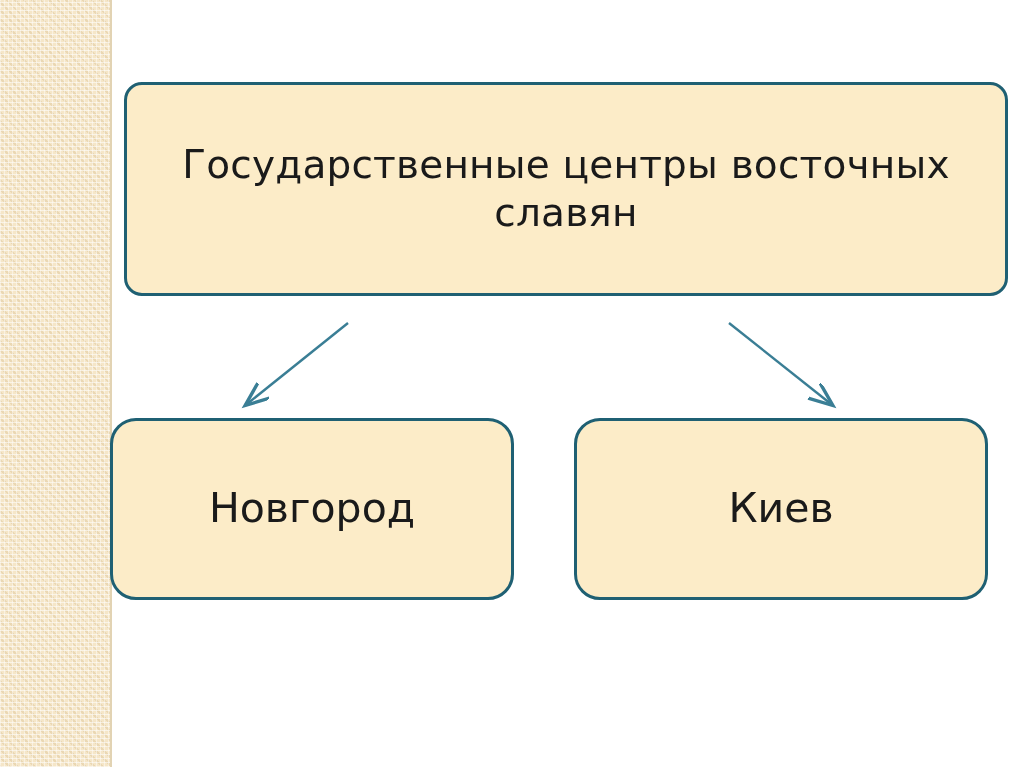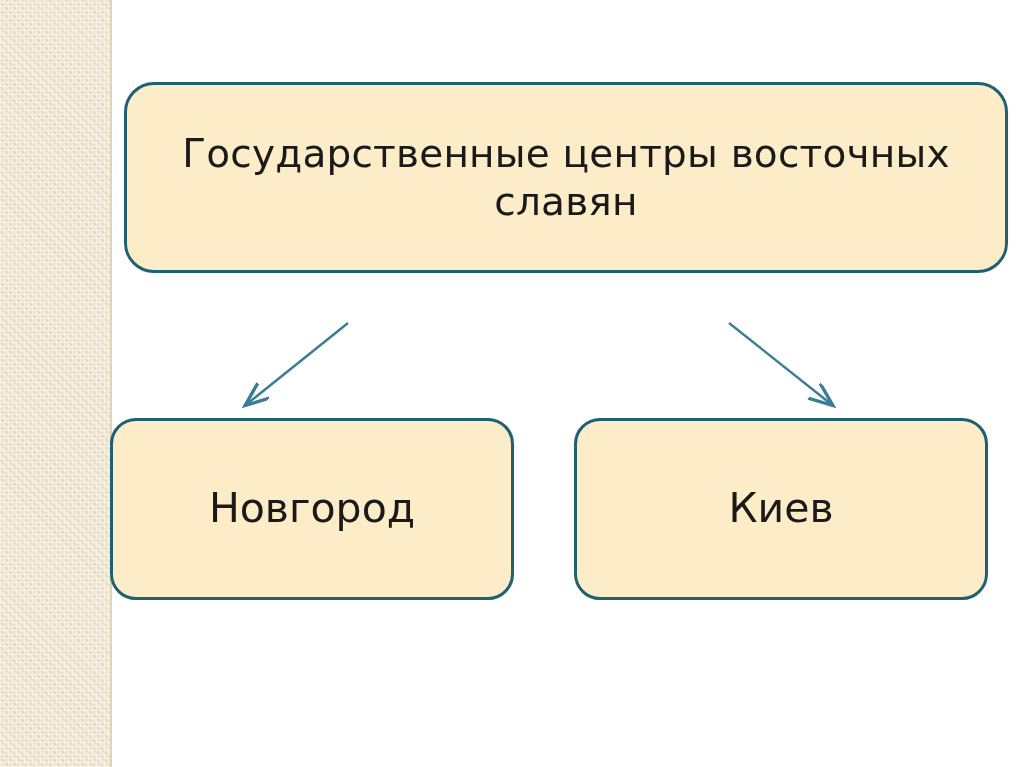--- a/index.html
+++ b/index.html
@@ -50,22 +50,22 @@
     display: flex;
     align-items: center;
     justify-content: center;
     text-align: center;
     color: #1a1a1a;
   }
   #node-root {
     left: 124px;
     top: 82px;
     width: 884px;
-    height: 191px;
-    border-radius: 30px;
+    height: 214px;
+    border-radius: 18px;
   }
   #node-root .label {
     font-size: 39px;
     line-height: 1.22;
     letter-spacing: 0.2px;
     padding: 0 40px;
   }
   #node-left {
     left: 110px;
     top: 418px;

